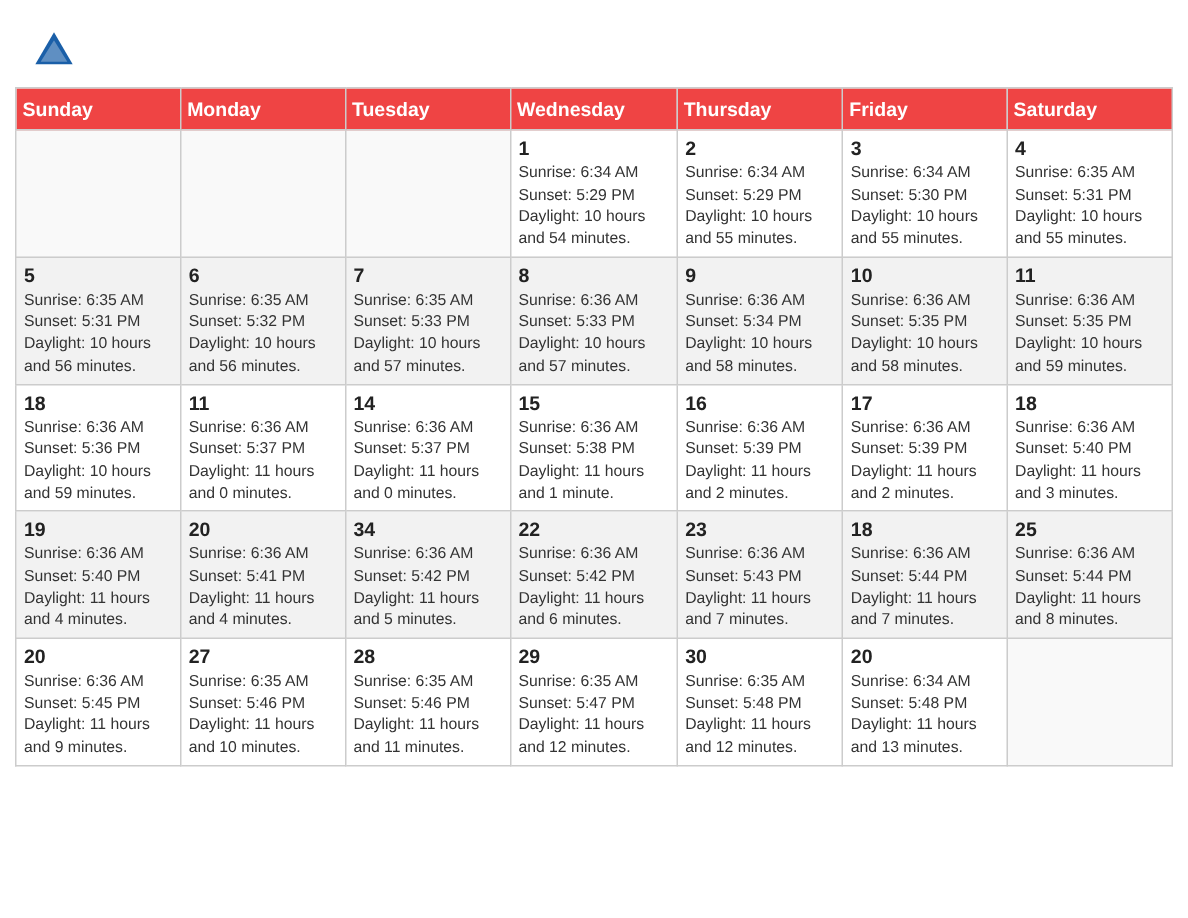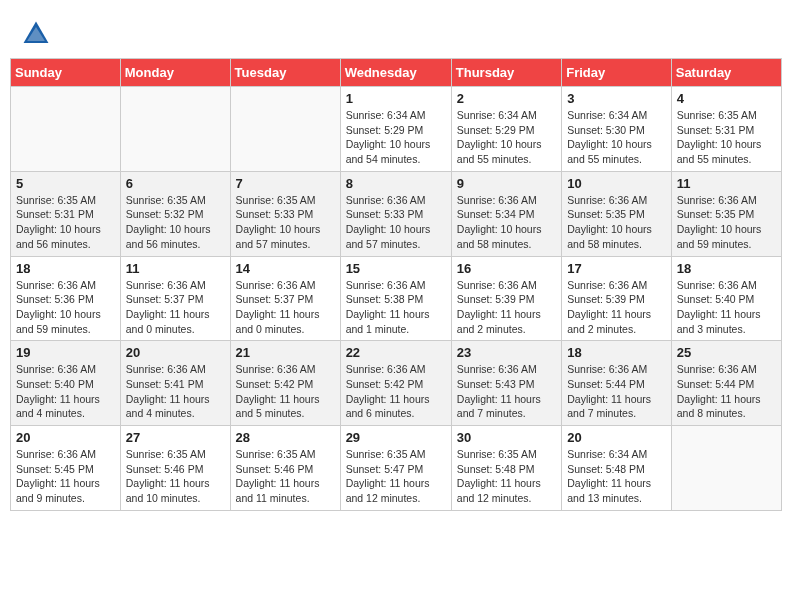--- a/index.html
+++ b/index.html
@@ -275,21 +275,21 @@
 and 4 minutes.</div>
         </td>
         <td>
           <span class="day-num">20</span>
           <div class="day-info" style="white-space: pre-line;">Sunrise: 6:36 AM
 Sunset: 5:41 PM
 Daylight: 11 hours
 and 4 minutes.</div>
         </td>
         <td>
-          <span class="day-num">21</span>
+          <span class="day-num">34</span>
           <div class="day-info" style="white-space: pre-line;">Sunrise: 6:36 AM
 Sunset: 5:42 PM
 Daylight: 11 hours
 and 5 minutes.</div>
         </td>
         <td>
           <span class="day-num">22</span>
           <div class="day-info" style="white-space: pre-line;">Sunrise: 6:36 AM
 Sunset: 5:42 PM
 Daylight: 11 hours

